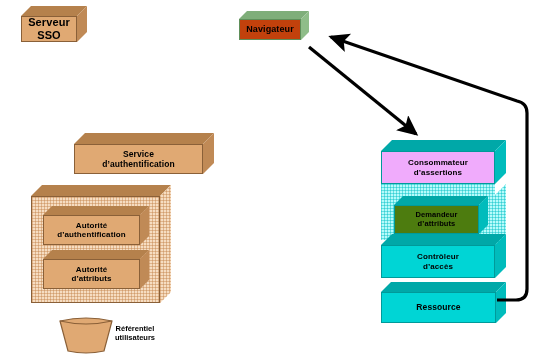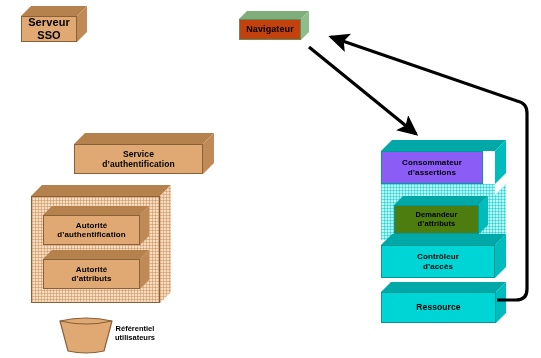--- a/index.html
+++ b/index.html
@@ -177,21 +177,21 @@
     </svg>
     <div class="cyl-label" style="font-size:7.5px;">Référentiel
 utilisateurs</div>
   </div>
 
   <div class="box3d" style="left:381px; top:140px; width:125px; height:48px;">
     <div class="face-top" style="width:125px;height:11px;background:#00a8a8;
                 clip-path: polygon(11px 0, 125px 0, 114px 11px, 0 11px);"></div>
     <div class="face-side" style="left:114px; top:0px; width:11px; height:48px; background:#00bcbc;
                 clip-path: polygon(11px 0, 11px 33px, 0 44px, 0 11px);"></div>
-    <div class="face-front" style="top:11px; width:102px; height:33px; background:#8b5cf6; border:1px solid #009a9a; font-size:8px;">
+    <div class="face-front" style="top:11px; width:114px; height:33px; background:#f0abfc; border:1px solid #009a9a; font-size:8px;">
       <span class="lbl">Consommateur
 d’assertions</span>
     </div>
   </div>
 
   <div class="box3d" style="left:381px; top:184px; width:125px; height:62px;">
     <div class="face-side hatch-cyan" style="left:114px; top:0px; width:11px; height:62px;
                 clip-path: polygon(11px 0, 11px 51px, 0 62px, 0 11px);"></div>
     <div class="face-front hatch-cyan" style="top:0px; width:114px; height:56px; border:none;"></div>
 

